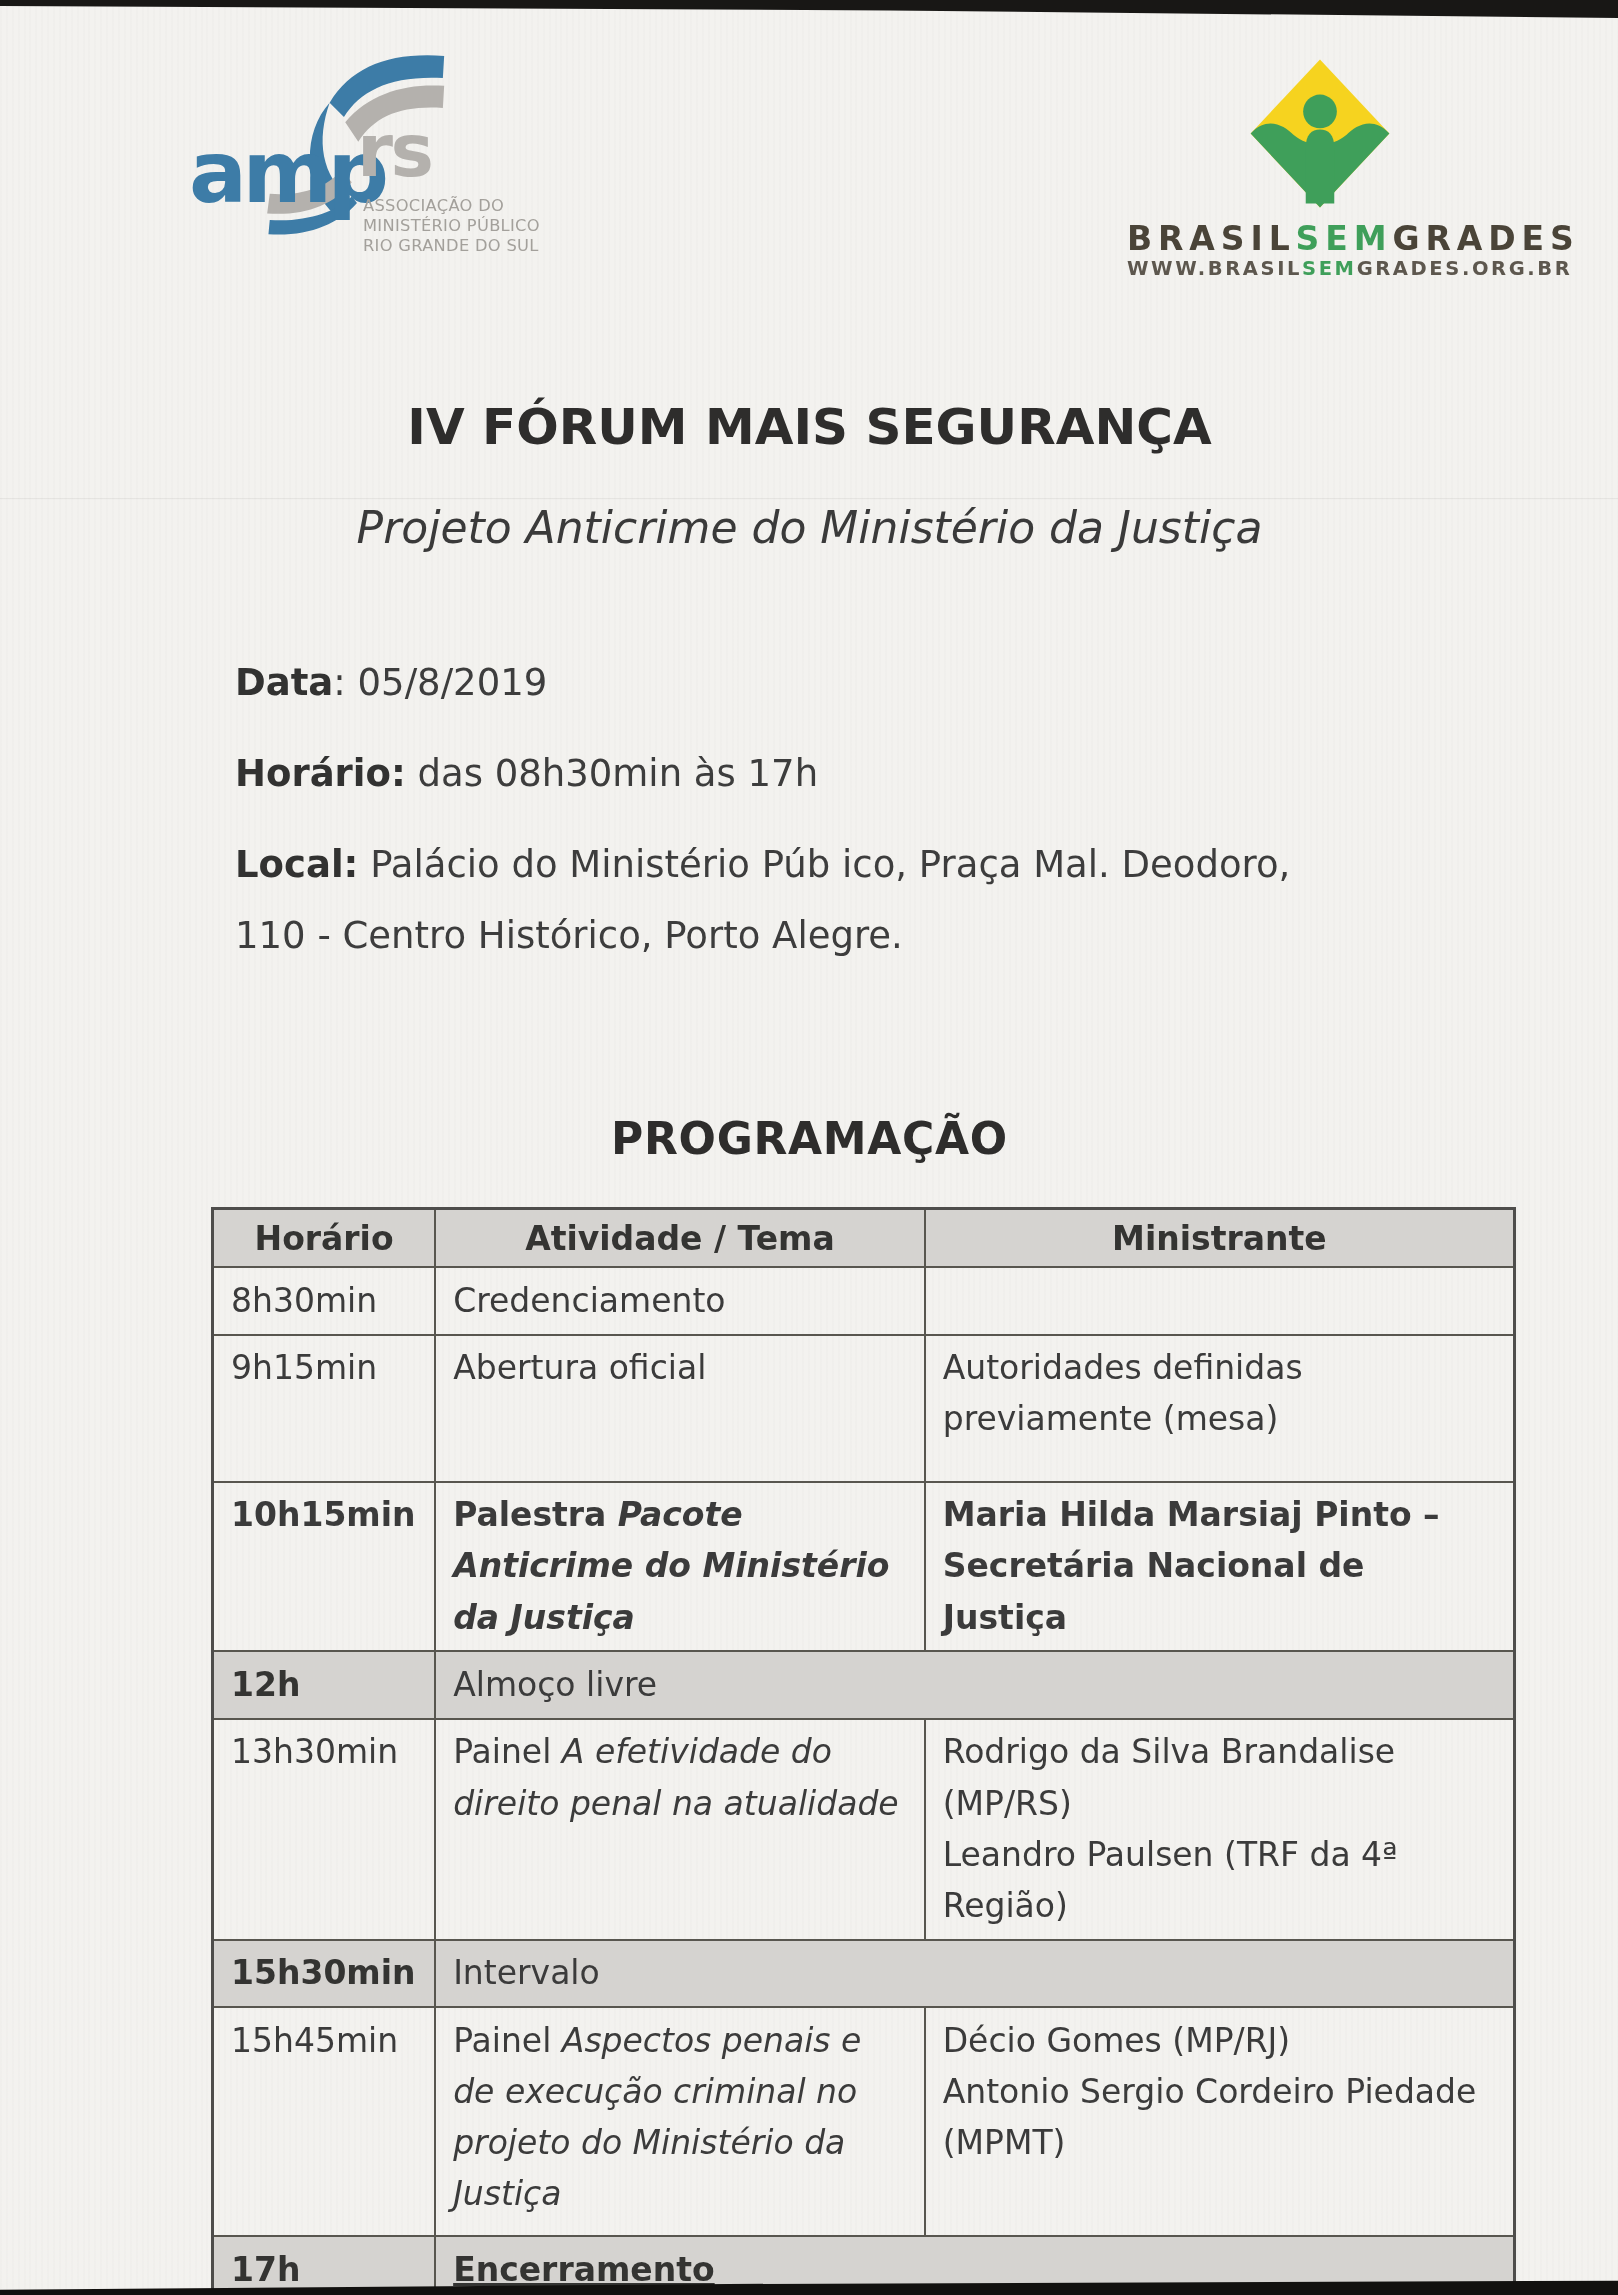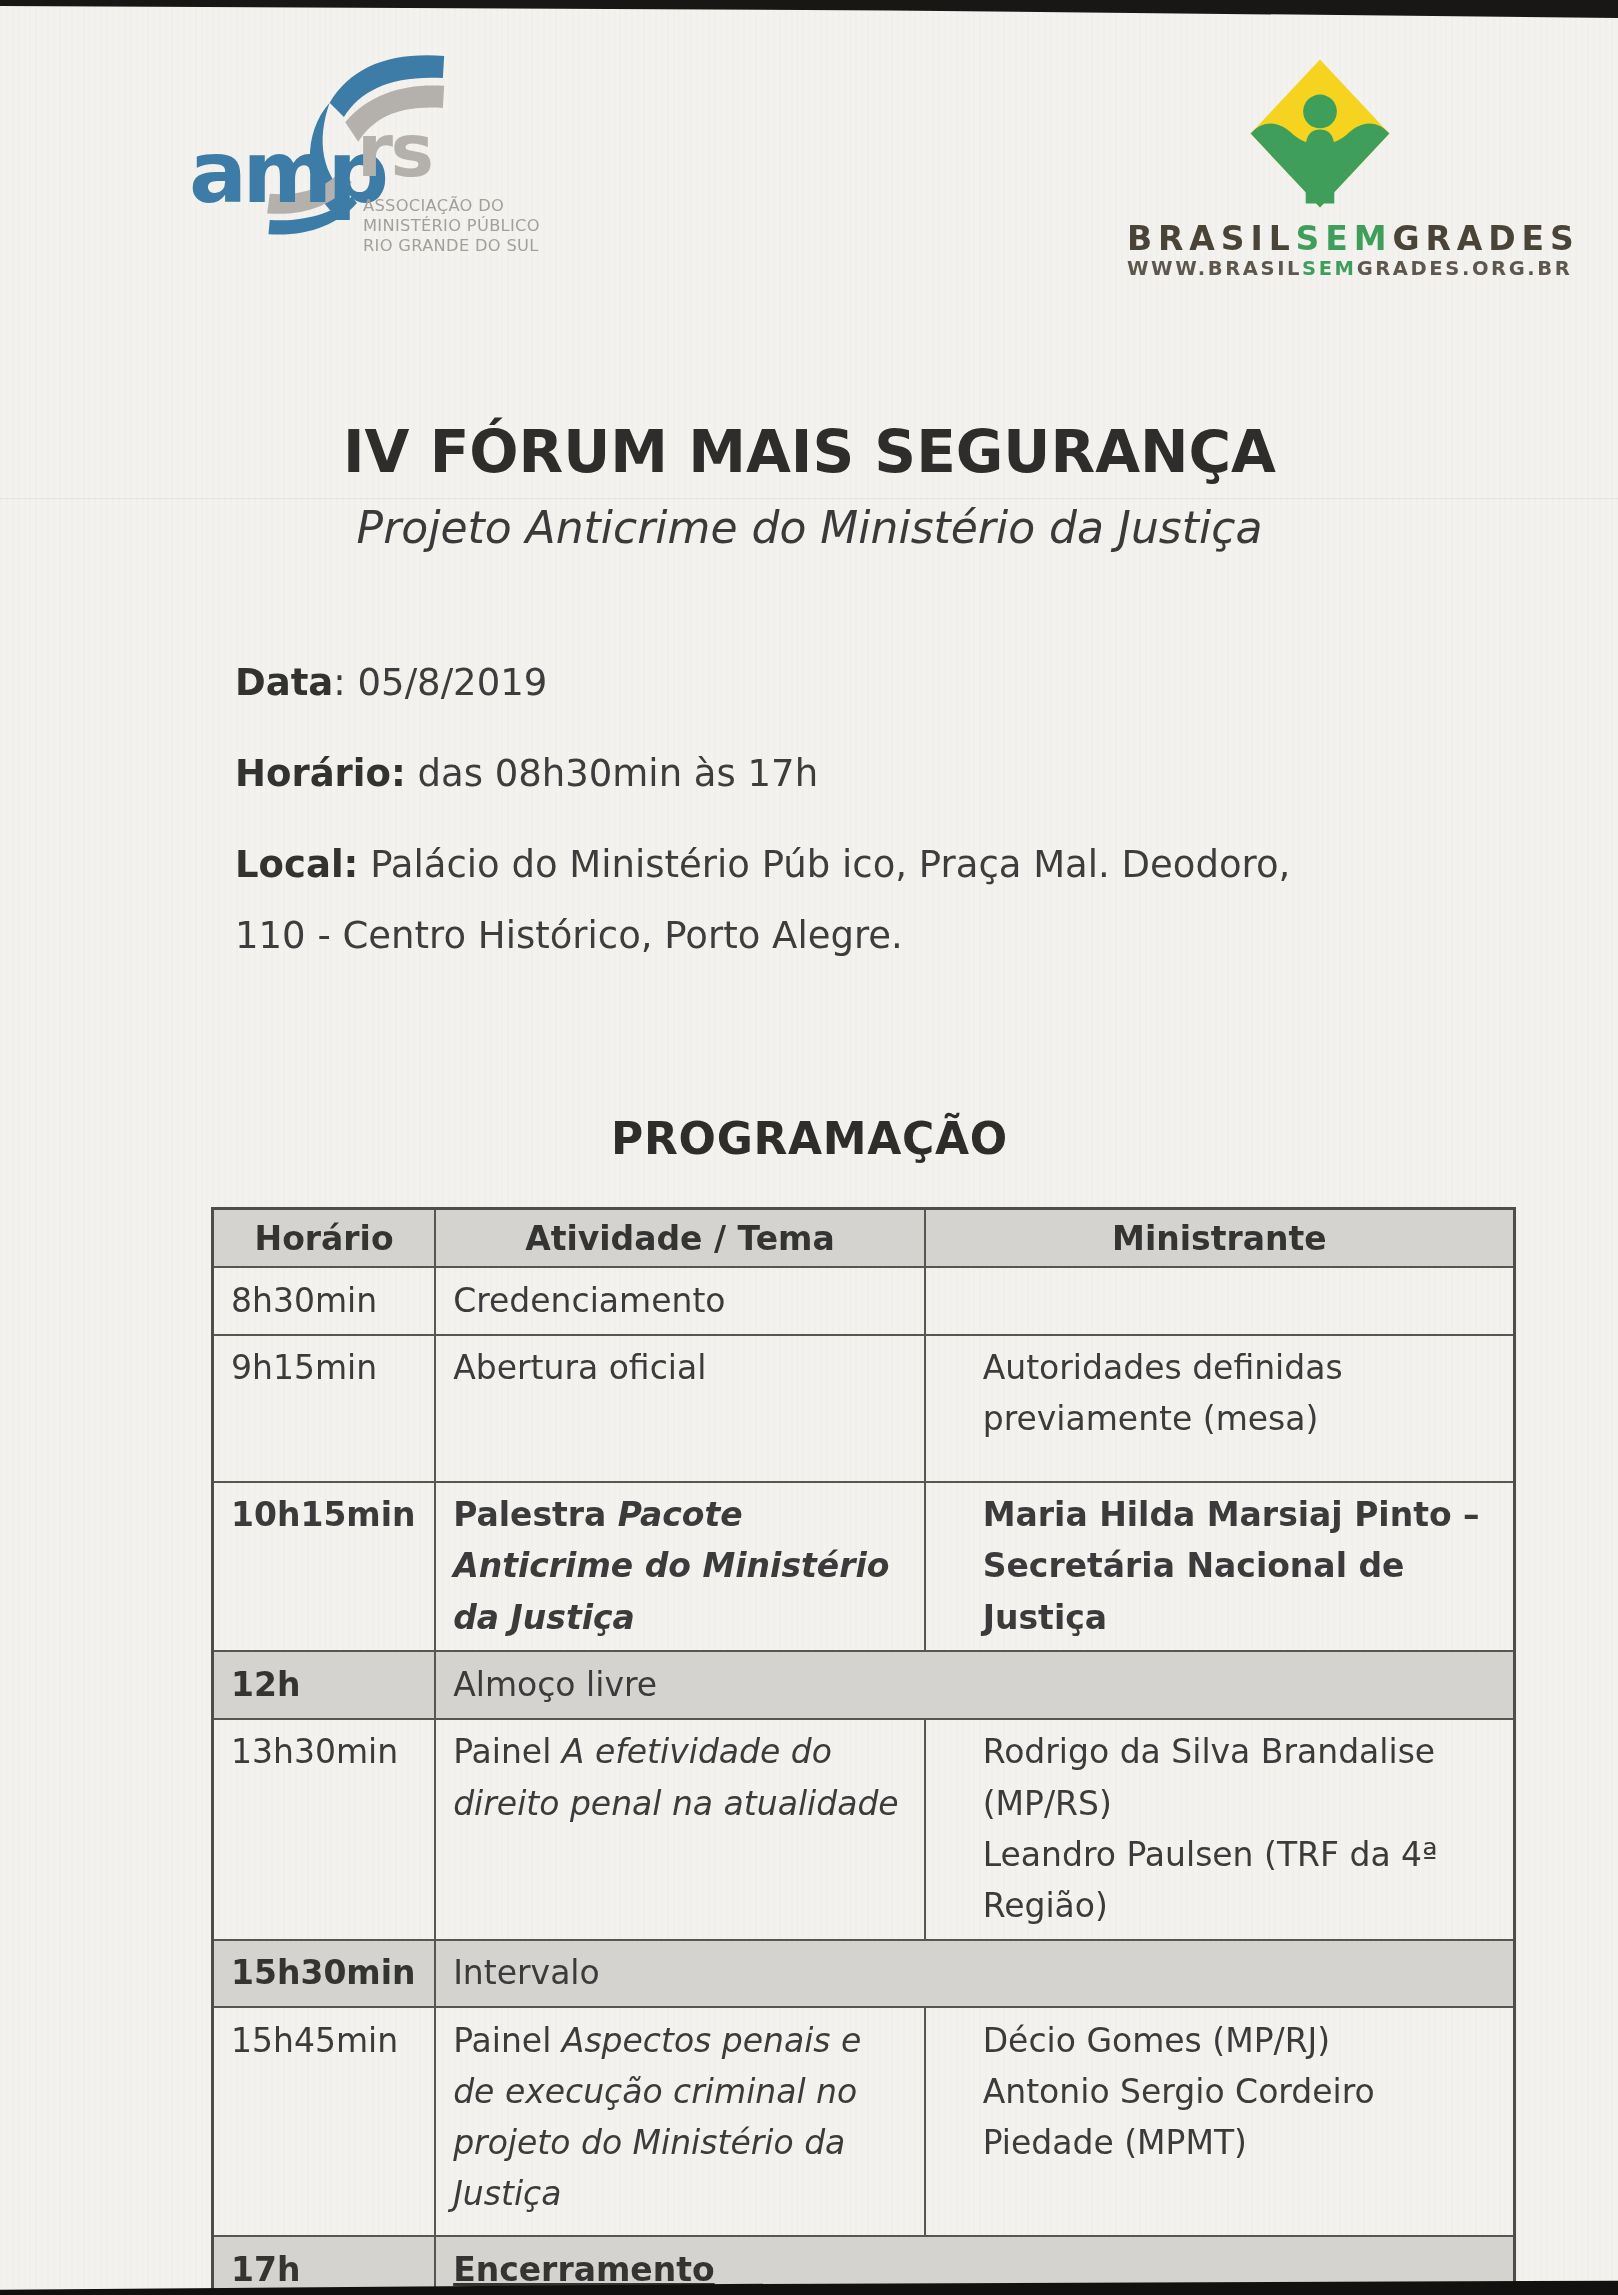--- a/index.html
+++ b/index.html
@@ -50,21 +50,21 @@
     font-size:33px;font-weight:bold;letter-spacing:5.9px;line-height:1;white-space:nowrap;
   }
   .bsg .bsg-url{
     margin-top:4px;
     font-size:19.5px;font-weight:bold;letter-spacing:2.6px;line-height:1;white-space:nowrap;color:#5d574e;
   }
 
   
   .doc-title{
     position:absolute;top:398px;left:0;width:100%;
-    text-align:center;font-size:58px;font-weight:bold;color:#2e2d2c;letter-spacing:0px;margin-top:20px;
+    text-align:center;font-size:50px;font-weight:bold;color:#2e2d2c;letter-spacing:0px;
   }
   .doc-subtitle{
     position:absolute;top:502px;left:0;width:100%;
     text-align:center;font-size:44px;font-style:italic;color:#3a3a3a;
   }
 
   
   .details{position:absolute;left:235px;top:664px;width:1144px;font-size:37px;line-height:1.0;}
   .detail-line{margin-bottom:54px;}
   .detail-line b{color:#323231;}
@@ -93,21 +93,21 @@
   }
   table.prog th{
     background:#d5d3d0;text-align:center;font-weight:bold;color:#343432;
     height:49px;vertical-align:middle;padding-top:2.6px;padding-bottom:2.6px;
   }
   tr.gray td{background:#d5d3d0;}
   td.time-bold{font-weight:bold;color:#343432;}
   td.merged-cell{text-align:center;vertical-align:middle;}
   td.merged-cell.bold{font-weight:bold;color:#343432;text-decoration:underline;}
   .it{font-style:italic;}
-  .min-line{display:block;margin-left:40px;}
+  .min-line{display:block;}
   tr[data-ri="0"]{height:55px;}
   tr[data-ri="1"]{height:147px;}
   tr[data-ri="2"]{height:112px;font-weight:bold;}
   tr[data-ri="3"]{height:42px;}
   tr[data-ri="4"]{height:216px;}
   tr[data-ri="5"]{height:42px;}
   tr[data-ri="6"]{height:229px;}
   tr[data-ri="7"]{height:49px;}
 </style>
 </head>

